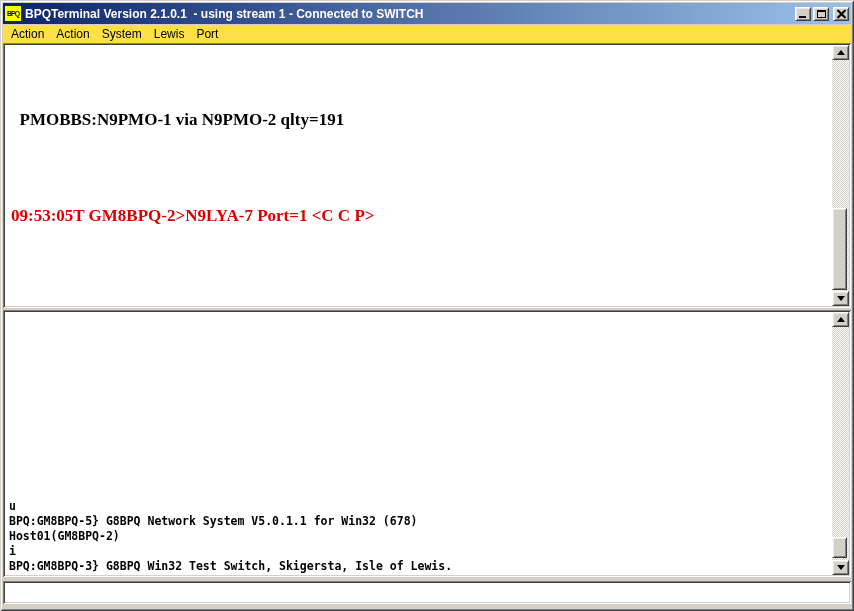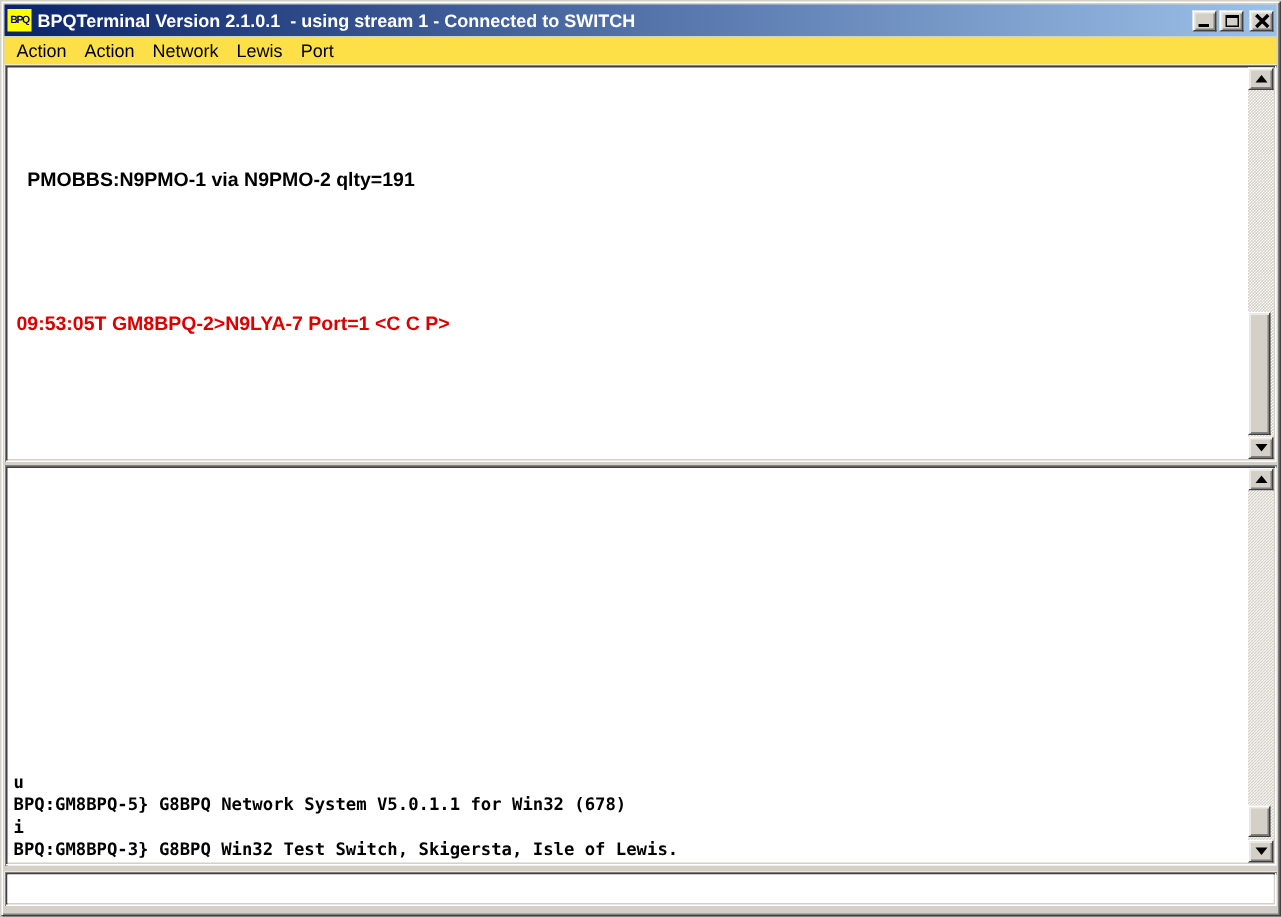--- a/index.html
+++ b/index.html
@@ -52,22 +52,22 @@
     position:absolute; background:#ffffff;
     box-shadow: inset 1px 1px 0 #808080, inset -1px -1px 0 #ffffff,
                 inset 2px 2px 0 #404040, inset -2px -2px 0 #d4d0c8;
   }
   .monitor-pane { left:3px; top:43px; width:848px; height:265px; }
   .session-pane { left:3px; top:310px; width:848px; height:267px; }
 
   .monitor-content {
     position:absolute; left:2px; top:2px; right:19px; bottom:2px;
     padding:3px 0 0 6px; overflow:hidden;
-    font-family:Liberation Sans, sans-serif; font-weight:bold;
-    font-size:13px; line-height:16px; white-space:pre;
+    font-family:Liberation Serif, serif; font-weight:bold;
+    font-size:17px; line-height:16px; white-space:pre;
   }
   .session-content {
     position:absolute; left:2px; top:2px; right:19px; bottom:2px;
     padding:0 0 1px 4px; overflow:hidden;
     display:flex; flex-direction:column; justify-content:flex-end;
     font-family:"DejaVu Sans Mono", monospace; font-weight:bold;
     font-size:11.5px; line-height:15px; white-space:pre; color:#000;
   }
   .c-black { color:var(--monitor-black); }
   .c-red   { color:var(--monitor-red); }
@@ -131,21 +131,21 @@
       </div>
     </div>
   </div>
 
   <div class="menubar">
 
       <span class="menu-item">Action</span>
 
       <span class="menu-item">Action</span>
 
-      <span class="menu-item">Network</span>
+      <span class="menu-item">System</span>
 
       <span class="menu-item">Lewis</span>
 
       <span class="menu-item">Port</span>
     </div>
 
   <div class="sunken monitor-pane">
     <div class="monitor-content">
       
     
@@ -193,20 +193,21 @@
   </div>
 
   <div class="sunken session-pane">
     <div class="session-content">
       
     
         <div class="ses-line">u</div>
       
         <div class="ses-line">BPQ:GM8BPQ-5} G8BPQ Network System V5.0.1.1 for Win32 (678)</div>
       
+        <div class="ses-line">Host01(GM8BPQ-2)</div>
       
         <div class="ses-line">i</div>
       
         <div class="ses-line">BPQ:GM8BPQ-3} G8BPQ Win32 Test Switch, Skigersta, Isle of Lewis.</div>
       </div>
     <div class="vscroll">
       <div class="sb-btn">
         <div class="tri-up"></div>
       </div>
       <div class="sb-track">

